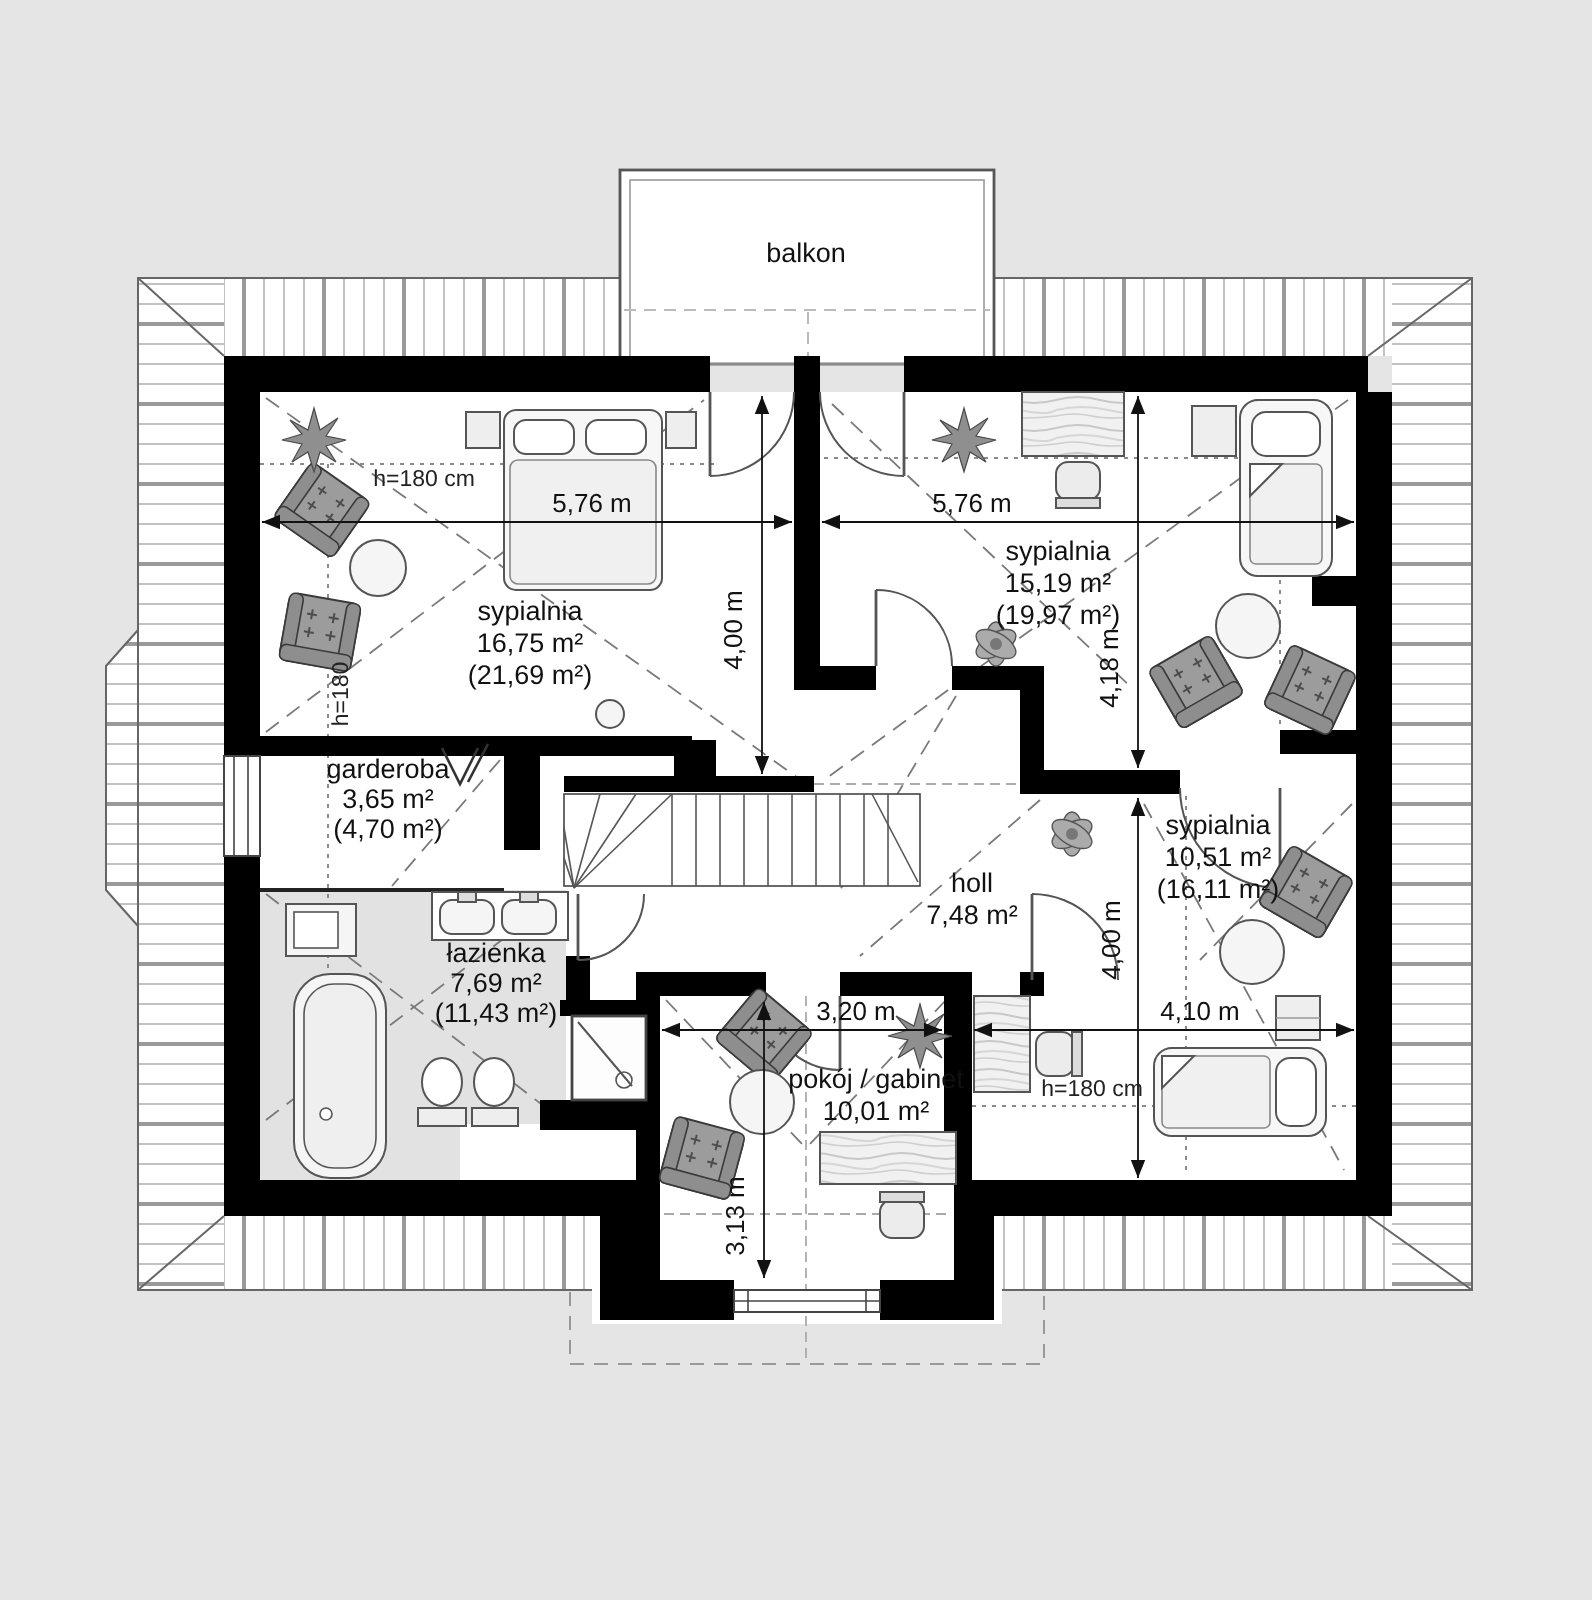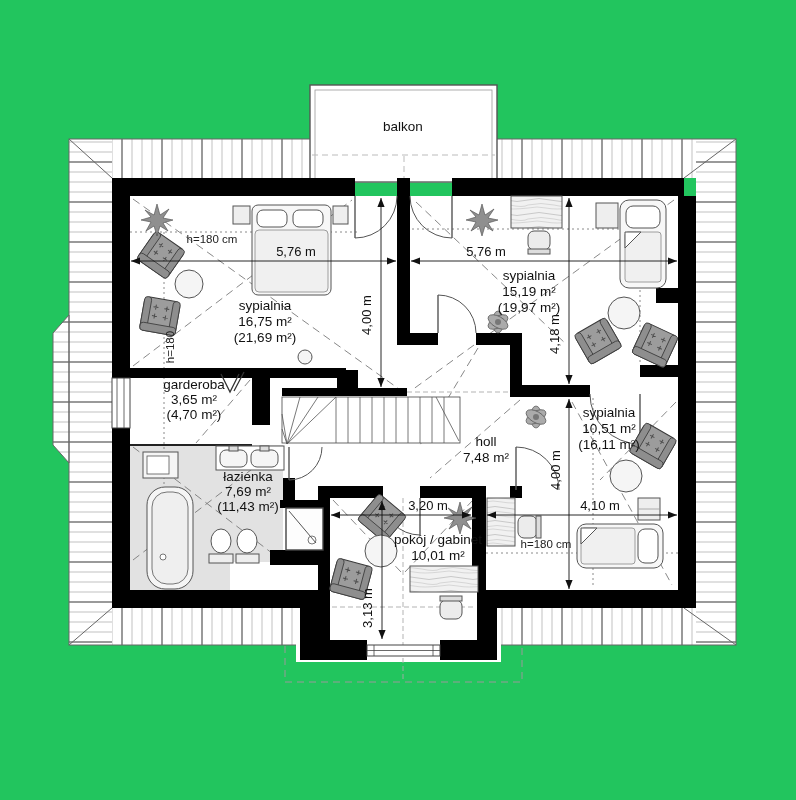--- a/index.html
+++ b/index.html
@@ -1,16 +1,16 @@
 <!DOCTYPE html>
 <html><head>
 <meta charset="utf-8">
 <style>
   html,body{margin:0;padding:0;background:#fff;}
-  #stage{position:relative;width:796px;height:800px;background:#22c55e;overflow:hidden;}
+  #stage{position:relative;width:796px;height:800px;background:#e5e5e5;overflow:hidden;}
   svg{display:block;}
   text{font-family:"Liberation Sans",sans-serif;fill:#111;}
   .room{font-size:13.5px;text-anchor:middle;}
   .dim{font-size:13px;text-anchor:middle;}
   .hh{font-size:11.5px;text-anchor:middle;fill:#222;}
   .balk{font-size:13.5px;text-anchor:middle;}
 </style>
 </head>
 <body>
 

